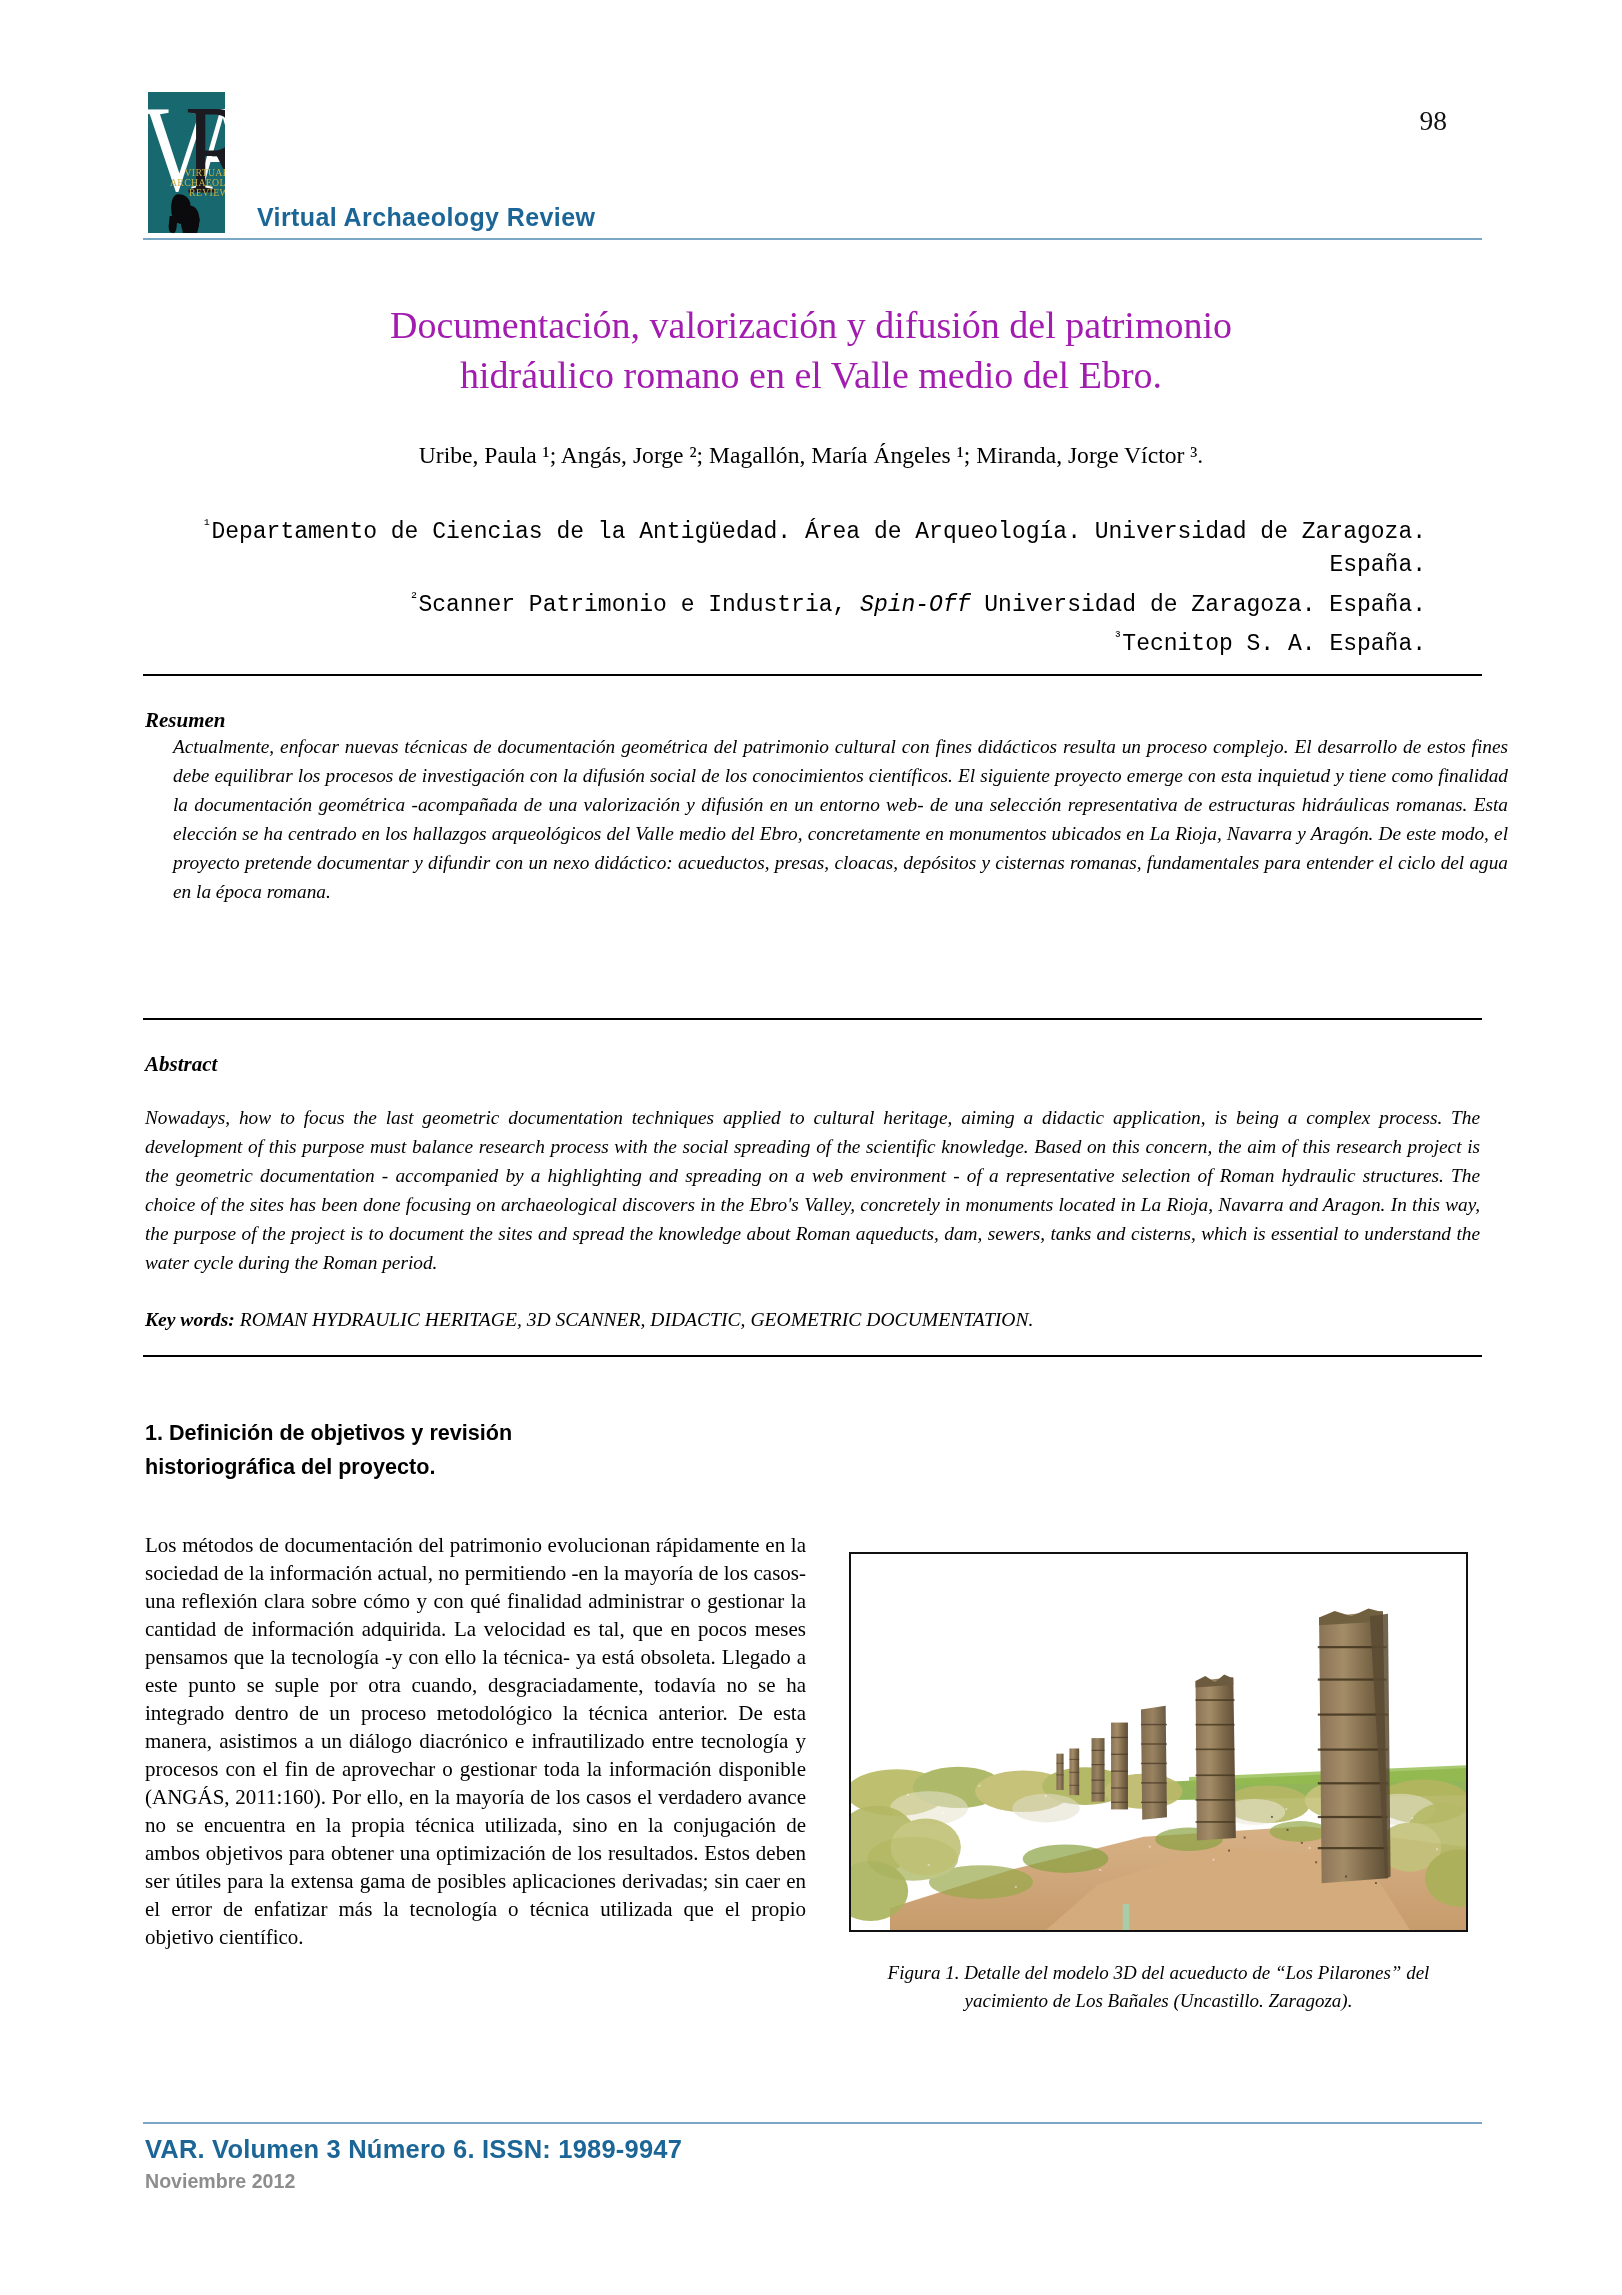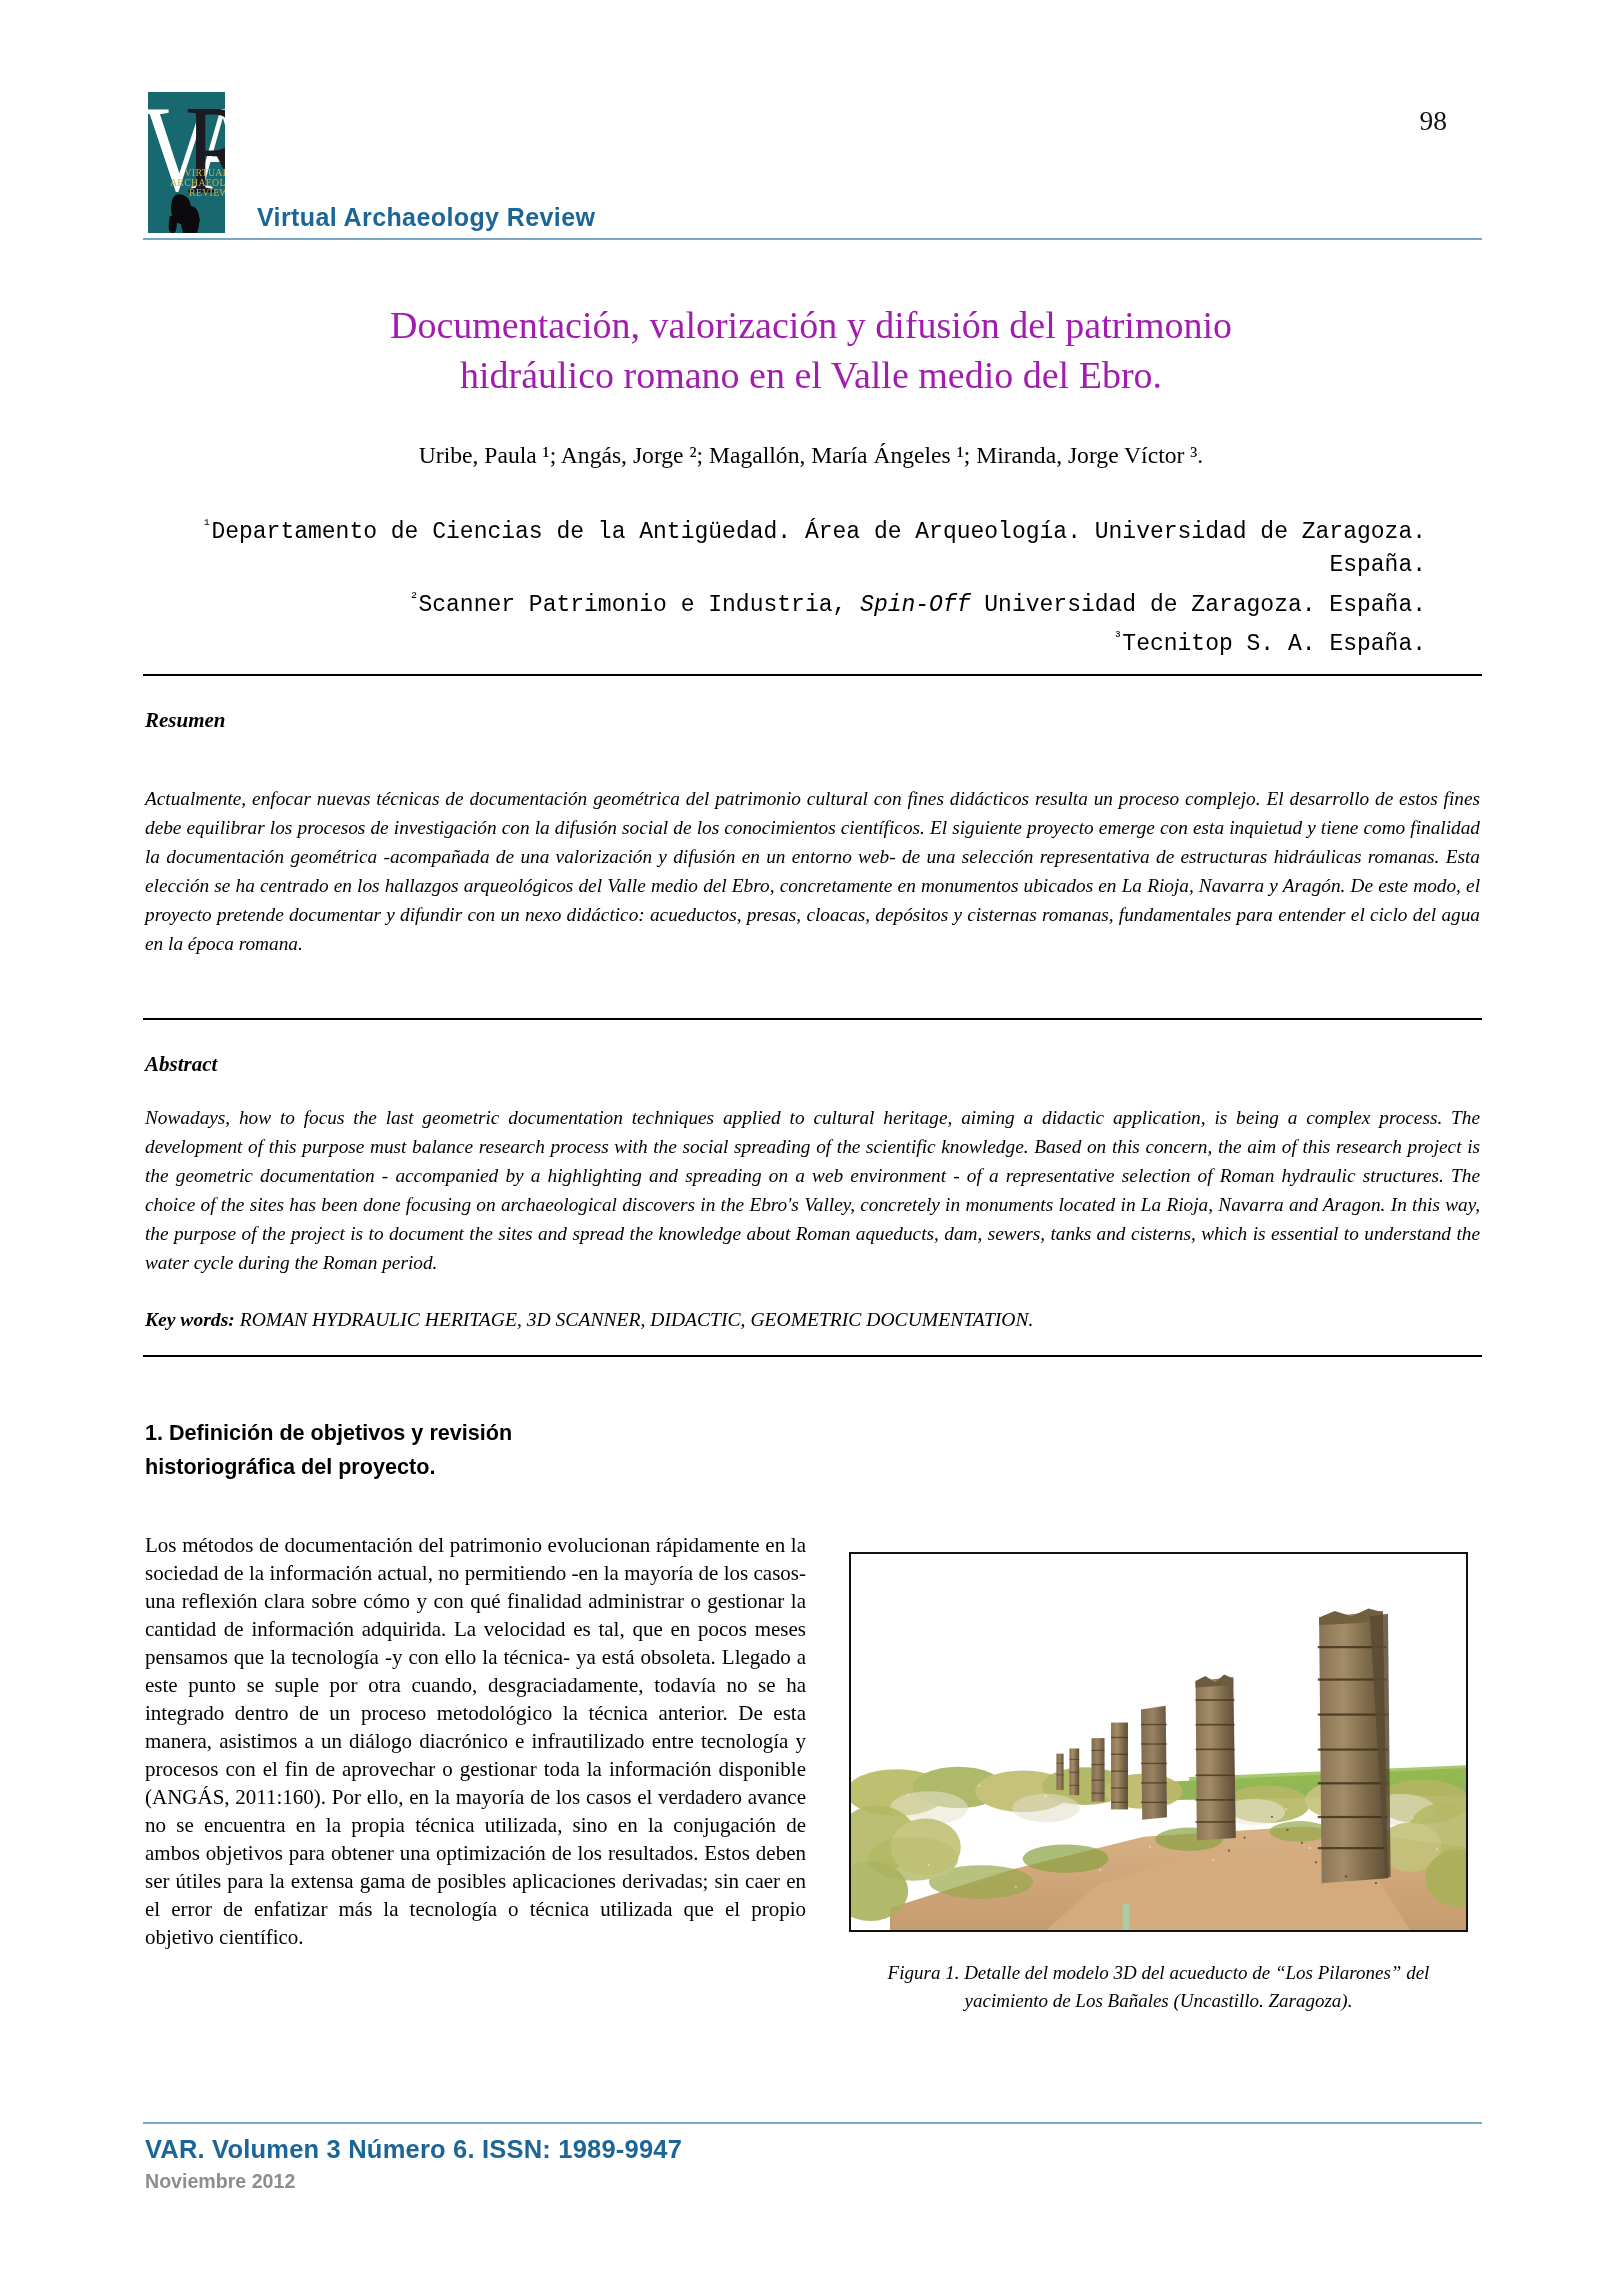--- a/index.html
+++ b/index.html
@@ -218,21 +218,21 @@
     font-family: "Liberation Serif", serif;
     font-size: 19.6px;
     font-style: italic;
   }
   .kw-line .kw-label {
     font-weight: bold;
     font-style: italic;
   }
 
   .resumen-h { top: 708px; }
-  .resumen-b { top: 784px; }
+  .resumen-b { top: 732px; margin-left: 28px; }
   .pc-line  { top: 966px; }
 
   .abstract-h { top: 1052px; }
   .abstract-b { top: 1103px; }
   .kwen-line  { top: 1309px; }
 
   
   .sec-heading {
     position: absolute;
     left: 145px;

